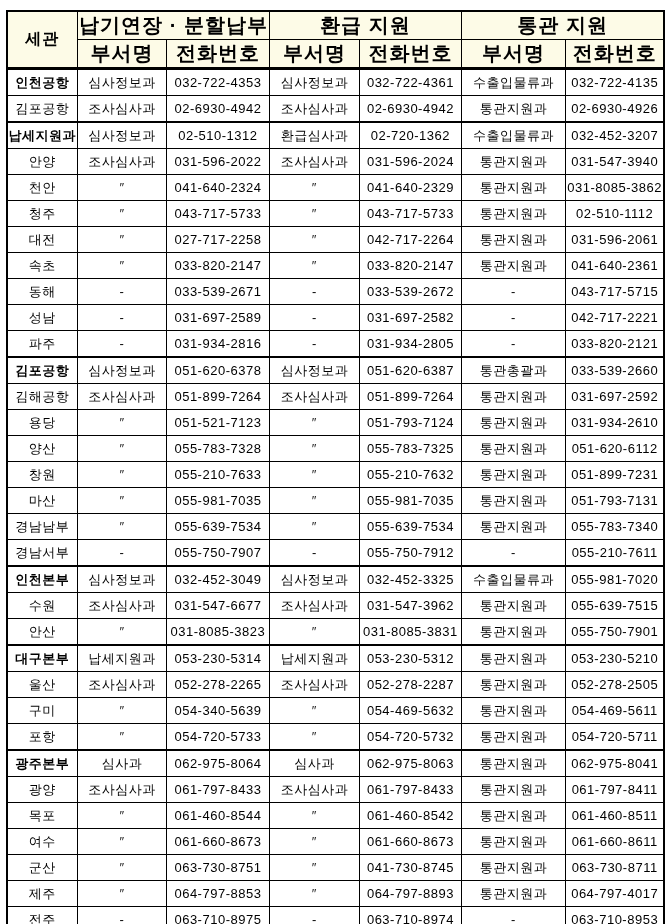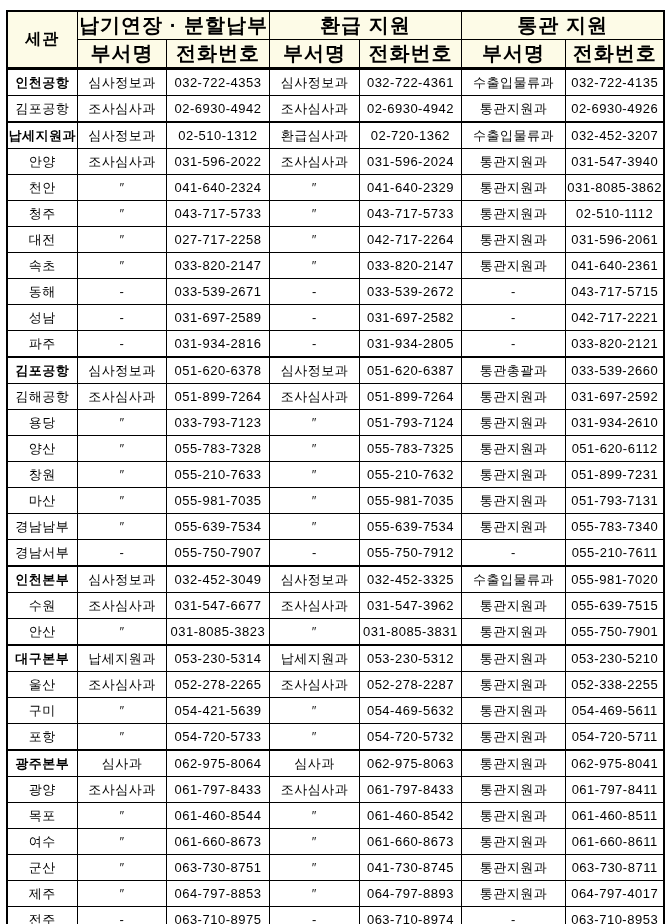--- a/index.html
+++ b/index.html
@@ -214,21 +214,21 @@
           <td class="dept">조사심사과</td>
           <td class="phone">051-899-7264</td>
           <td class="dept">조사심사과</td>
           <td class="phone">051-899-7264</td>
           <td class="dept">통관지원과</td>
           <td class="phone">031-697-2592</td>
         </tr>
         <tr>
           <td class="office">용당</td>
           <td class="dept ditto">″</td>
-          <td class="phone">033-793-7123</td>
+          <td class="phone">051-521-7123</td>
           <td class="dept ditto">″</td>
           <td class="phone">051-793-7124</td>
           <td class="dept">통관지원과</td>
           <td class="phone">031-934-2610</td>
         </tr>
         <tr>
           <td class="office">양산</td>
           <td class="dept ditto">″</td>
           <td class="phone">055-783-7328</td>
           <td class="dept ditto">″</td>
@@ -308,26 +308,26 @@
           <td class="dept b">통관지원과</td>
           <td class="phone b">053-230-5210</td>
         </tr>
         <tr>
           <td class="office">울산</td>
           <td class="dept">조사심사과</td>
           <td class="phone">052-278-2265</td>
           <td class="dept">조사심사과</td>
           <td class="phone">052-278-2287</td>
           <td class="dept">통관지원과</td>
-          <td class="phone">052-338-2255</td>
+          <td class="phone">052-278-2505</td>
         </tr>
         <tr>
           <td class="office">구미</td>
           <td class="dept ditto">″</td>
-          <td class="phone">054-421-5639</td>
+          <td class="phone">054-340-5639</td>
           <td class="dept ditto">″</td>
           <td class="phone">054-469-5632</td>
           <td class="dept">통관지원과</td>
           <td class="phone">054-469-5611</td>
         </tr>
         <tr>
           <td class="office">포항</td>
           <td class="dept ditto">″</td>
           <td class="phone">054-720-5733</td>
           <td class="dept ditto">″</td>

